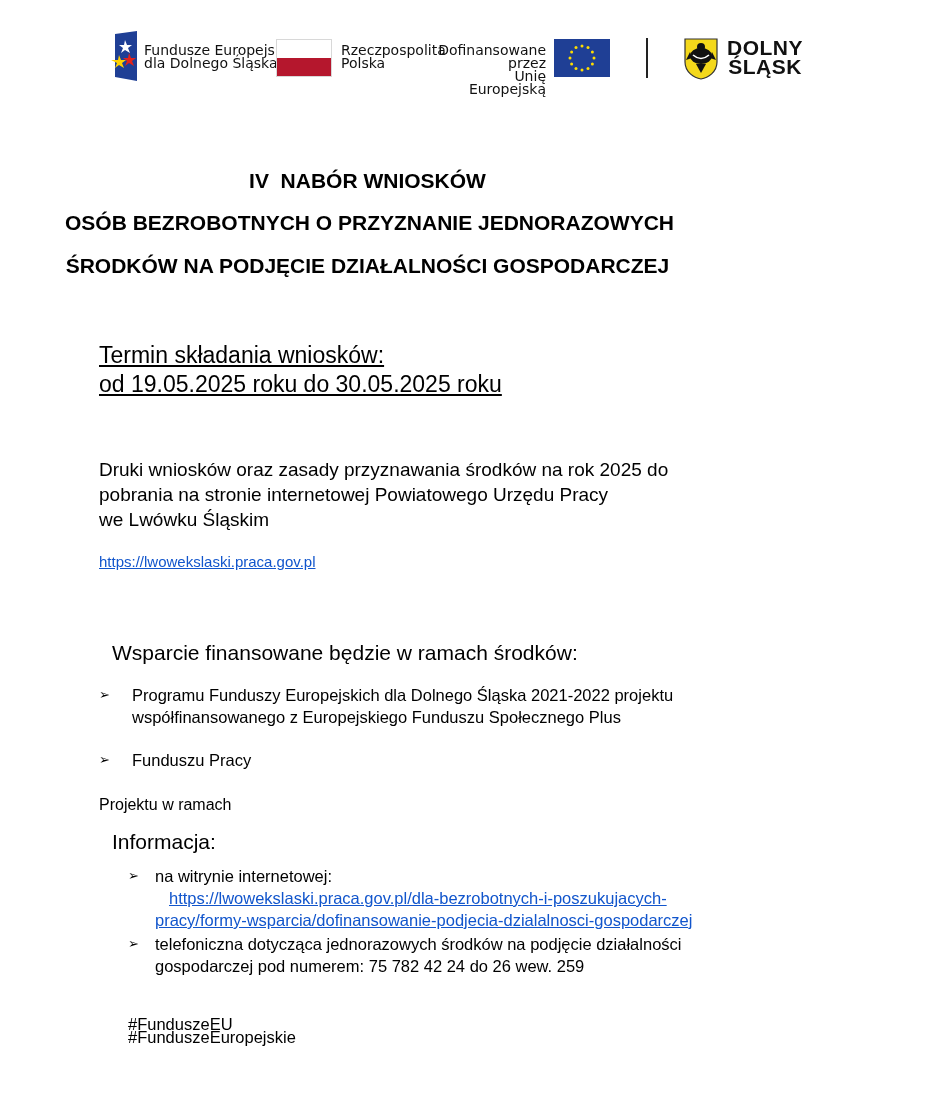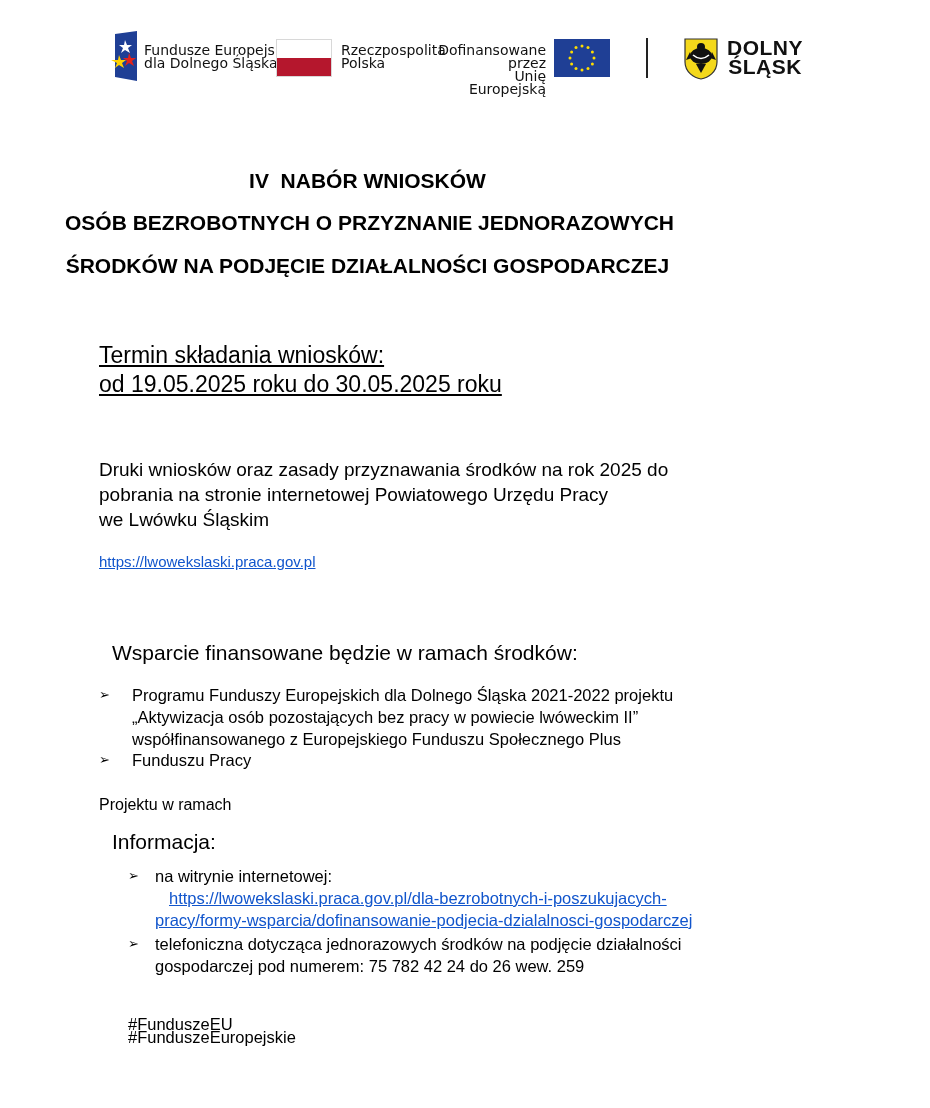--- a/index.html
+++ b/index.html
@@ -135,21 +135,20 @@
   <div>we Lwówku Śląskim</div>
 </div>
 <div class="abs link1">https://lwowekslaski.praca.gov.pl</div>
 
 <div class="abs section-head sh1">Wsparcie finansowane będzie w ramach środków:</div>
 
 <div class="abs bl-item b1">
   <span class="arrow">➢</span>
   <div class="txt">
     <div>Programu Funduszy Europejskich dla Dolnego Śląska 2021-2022 projektu</div>
-    <div>„Aktywizacja osób pozostających bez pracy w powiecie lwóweckim II”</div>
     <div>współfinansowanego z Europejskiego Funduszu Społecznego Plus</div>
   </div>
 </div>
 <div class="abs bl-item b2">
   <span class="arrow">➢</span>
   <div class="txt">
     <div>Funduszu Pracy</div>
   </div>
 </div>
 

